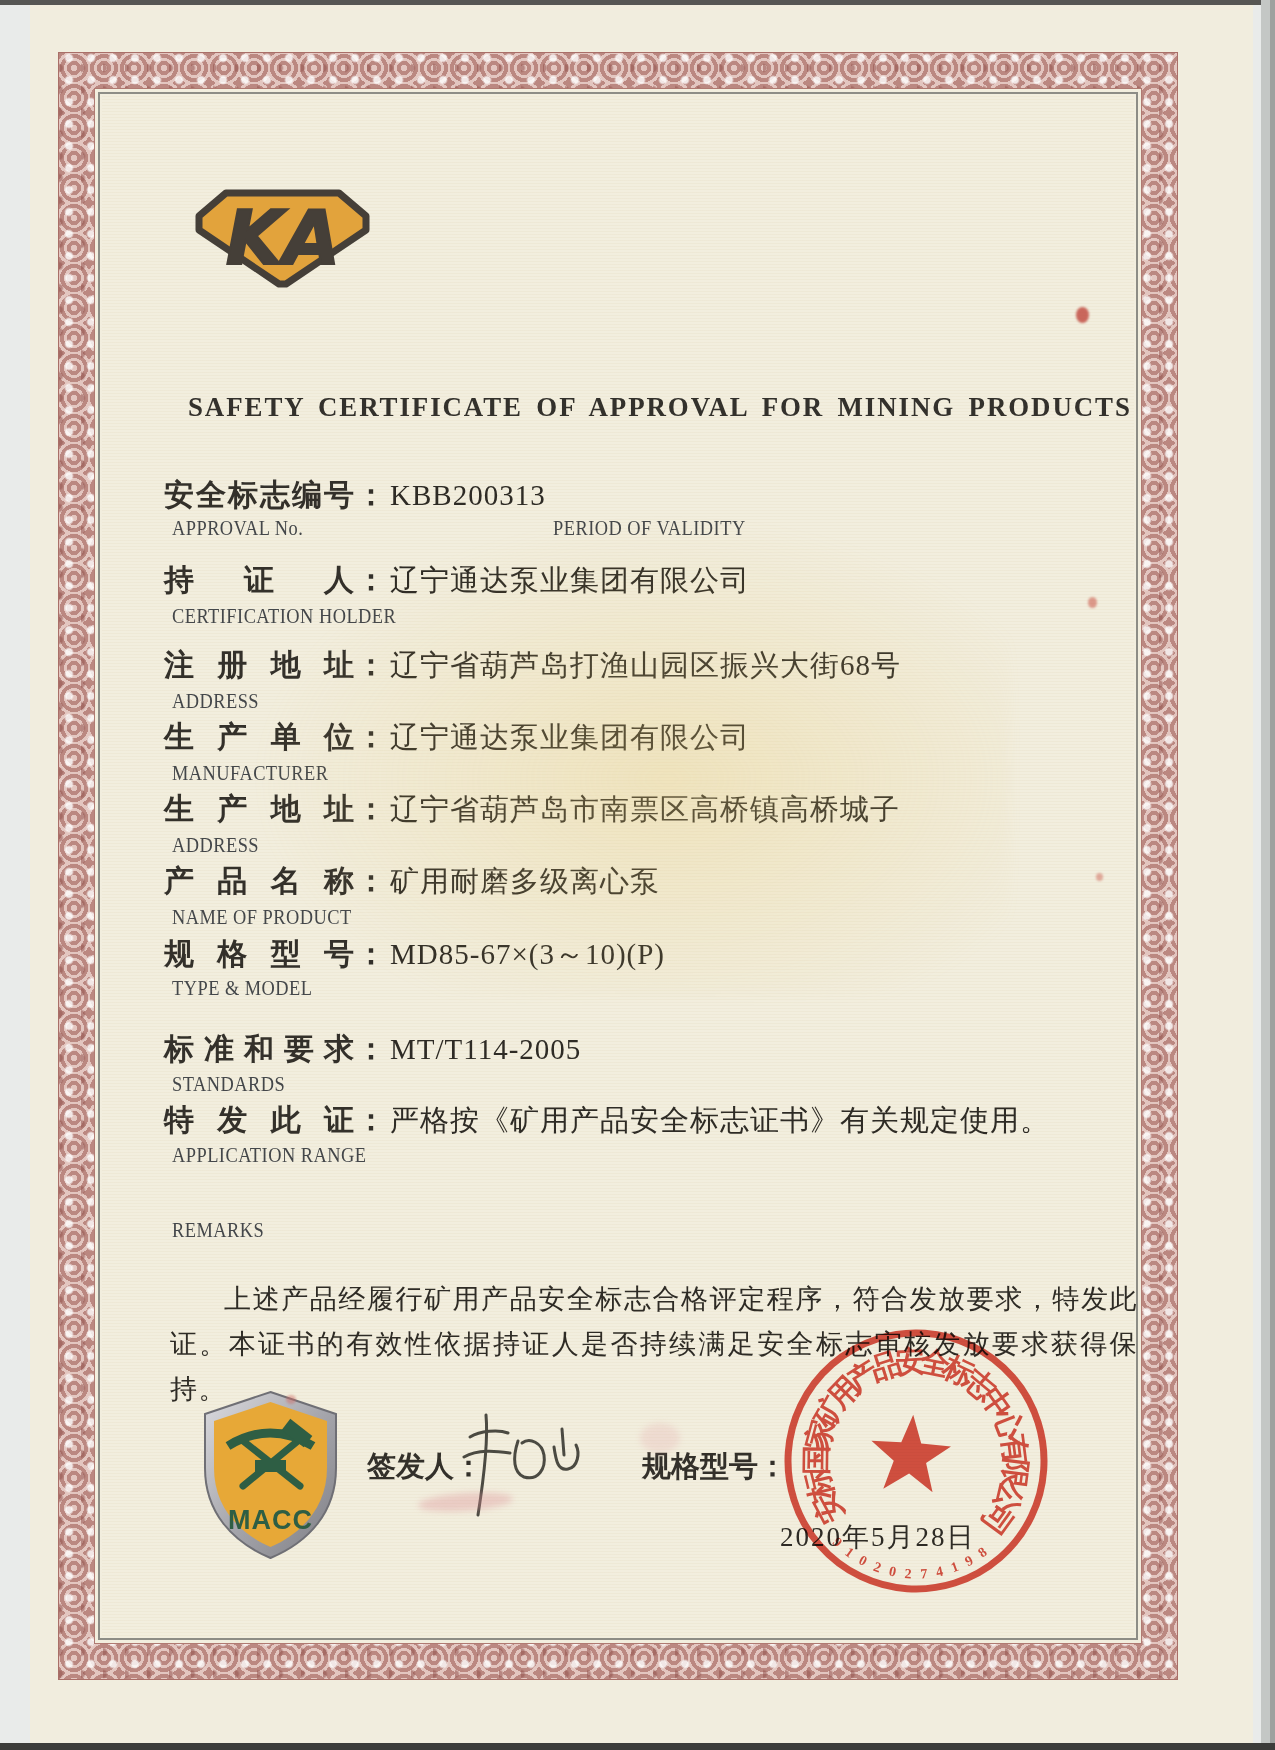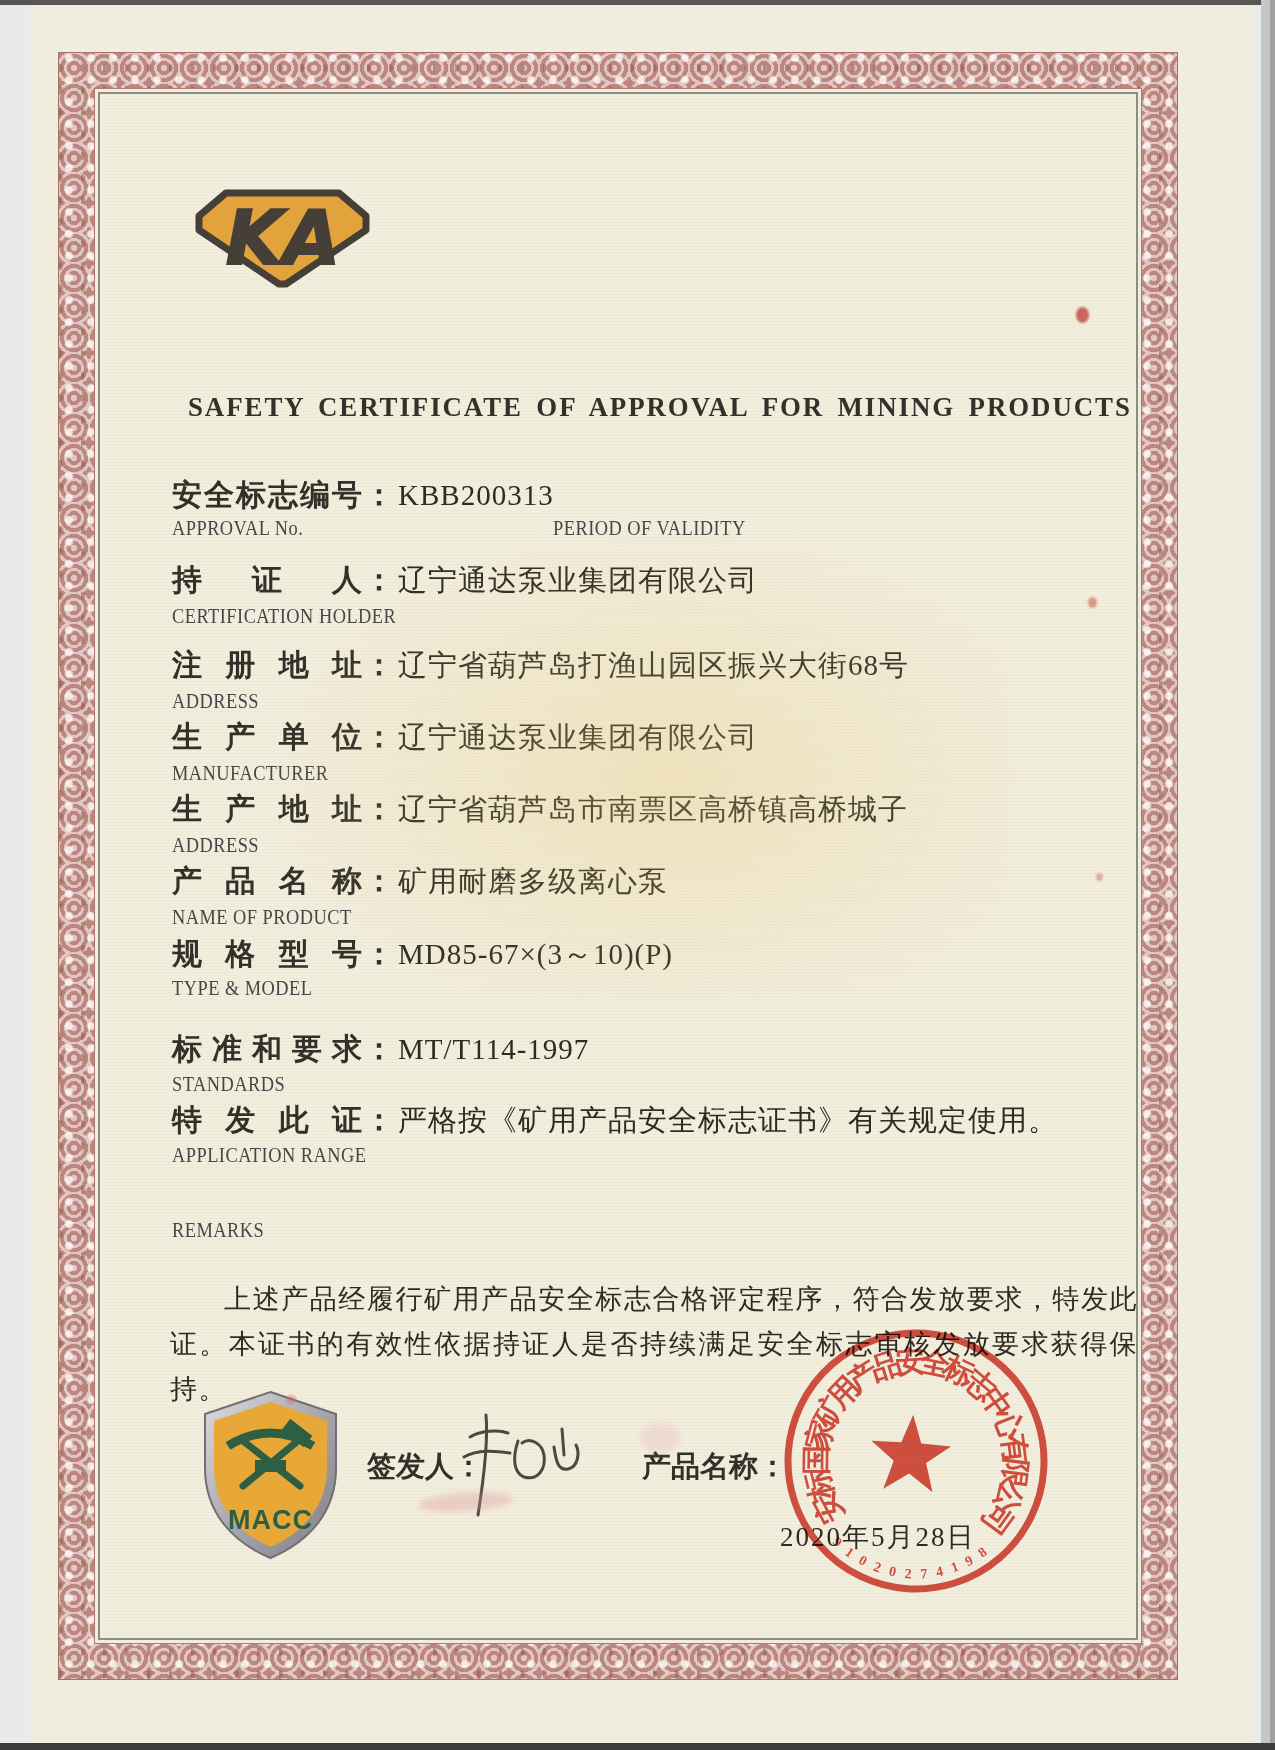--- a/index.html
+++ b/index.html
@@ -29,21 +29,21 @@
   .content::before{content:"";position:absolute;left:72px;top:91px;width:1032px;height:1540px;
         background:repeating-linear-gradient(0deg, rgba(190,165,110,.07) 0 1px, rgba(0,0,0,0) 1px 3px);}
   .content::after{content:"";position:absolute;left:220px;top:510px;width:760px;height:480px;
         background:radial-gradient(ellipse at 55% 55%, rgba(233,203,115,.30), rgba(233,203,115,0) 70%);
         filter:blur(6px);}
   .abs{position:absolute;}
   .title{left:148px;top:305px;width:790px;font-size:60px;font-weight:bold;letter-spacing:19px;
         color:#3a3833;white-space:nowrap;font-family:"Liberation Serif",serif;}
   .subtitle{left:158px;top:386px;font-size:28px;font-weight:bold;letter-spacing:2px;word-spacing:5px;
         white-space:nowrap;transform:scaleX(.96);transform-origin:left;color:#33312c;}
-  .frow{left:142px;white-space:nowrap;font-size:30px;}
+  .frow{left:134px;white-space:nowrap;font-size:30px;}
   .flabel{display:inline-block;width:190px;text-align:justify;text-align-last:justify;
         font-weight:bold;vertical-align:bottom;color:#33302a;}
   .flabel.narrow{width:118px;}
   .colon{font-weight:bold;margin:0 4px 0 2px;color:#33302a;}
   .fvalue{font-size:29px;letter-spacing:1px;color:#2e2b25;}
   .fsub{left:142px;font-size:20px;letter-spacing:.5px;color:#44474a;transform:scaleX(.92);
         transform-origin:left;white-space:nowrap;}
   .vblock{left:523px;}
   .vrow{left:610px;white-space:nowrap;font-size:30px;}
   .decl{left:140px;top:1272px;width:968px;font-size:27px;line-height:45px;letter-spacing:1.5px;
@@ -110,21 +110,21 @@
         <span class="flabel">产品名称</span><span class="colon">：</span><span class="fvalue">矿用耐磨多级离心泵</span>
       </div>
       <div class="abs fsub" style="top:901px">NAME OF PRODUCT</div>
 
       <div class="abs frow" style="top:929px">
         <span class="flabel">规格型号</span><span class="colon">：</span><span class="fvalue">MD85-67×(3～10)(P)</span>
       </div>
       <div class="abs fsub" style="top:972px">TYPE &amp; MODEL</div>
 
       <div class="abs frow" style="top:1024px">
-        <span class="flabel">标准和要求</span><span class="colon">：</span><span class="fvalue">MT/T114-1997</span>
+        <span class="flabel">标准和要求</span><span class="colon">：</span><span class="fvalue">MT/T114-2005</span>
       </div>
       <div class="abs fsub" style="top:1068px">STANDARDS</div>
 
       <div class="abs frow" style="top:1095px">
         <span class="flabel">特发此证</span><span class="colon">：</span><span class="fvalue">严格按《矿用产品安全标志证书》有关规定使用。</span>
       </div>
       <div class="abs fsub" style="top:1139px">APPLICATION RANGE</div>
 
       <div class="abs fsub" style="top:1214px">REMARKS</div>
 
@@ -156,21 +156,21 @@
         <g fill="none" stroke="#4b4a42" stroke-width="3" stroke-linecap="round">
           <path d="M28,8 C30,30 26,70 20,108"></path>
           <path d="M12,30 C22,24 40,22 50,26"></path>
           <path d="M6,50 C20,42 38,44 52,46"></path>
           <path d="M60,34 C54,52 56,66 66,70 C80,74 88,62 86,48 C84,36 72,30 64,36"></path>
           <path d="M96,40 C98,54 100,64 110,62 C120,60 122,46 118,38"></path>
           <path d="M104,22 L106,48"></path>
         </g>
       </svg>
 
-      <div class="abs issuer">产品名称：</div>
+      <div class="abs issuer">规格型号：</div>
 
       <div class="abs datestr">2020年5月28日</div>
 
       <svg id="seal" class="abs seal" width="290" height="290" viewBox="0 0 290 290">
         <g transform="rotate(4 145 145)">
           <circle cx="145" cy="145" r="128" fill="none" stroke="#d8473a" stroke-width="7"></circle>
           <polygon points="139,99 149,127.2 178.9,128 155.2,146.3 163.7,175 139,158 114.3,175 122.8,146.3 99.1,128 129,127.2" fill="#d8473a"></polygon>
           <g id="seal-chars" font-family="Liberation Serif, serif" font-weight="bold" font-size="30" fill="#d8473a">
               <text x="60.19519038435739" y="197.99192642332048" text-anchor="middle" dominant-baseline="central" transform="rotate(-122 60.19519038435739 197.99192642332048)">安</text>
               <text x="49.70579995728434" y="175.31526741130435" text-anchor="middle" dominant-baseline="central" transform="rotate(-107.6470588235294 49.70579995728434 175.31526741130435)">标</text>

